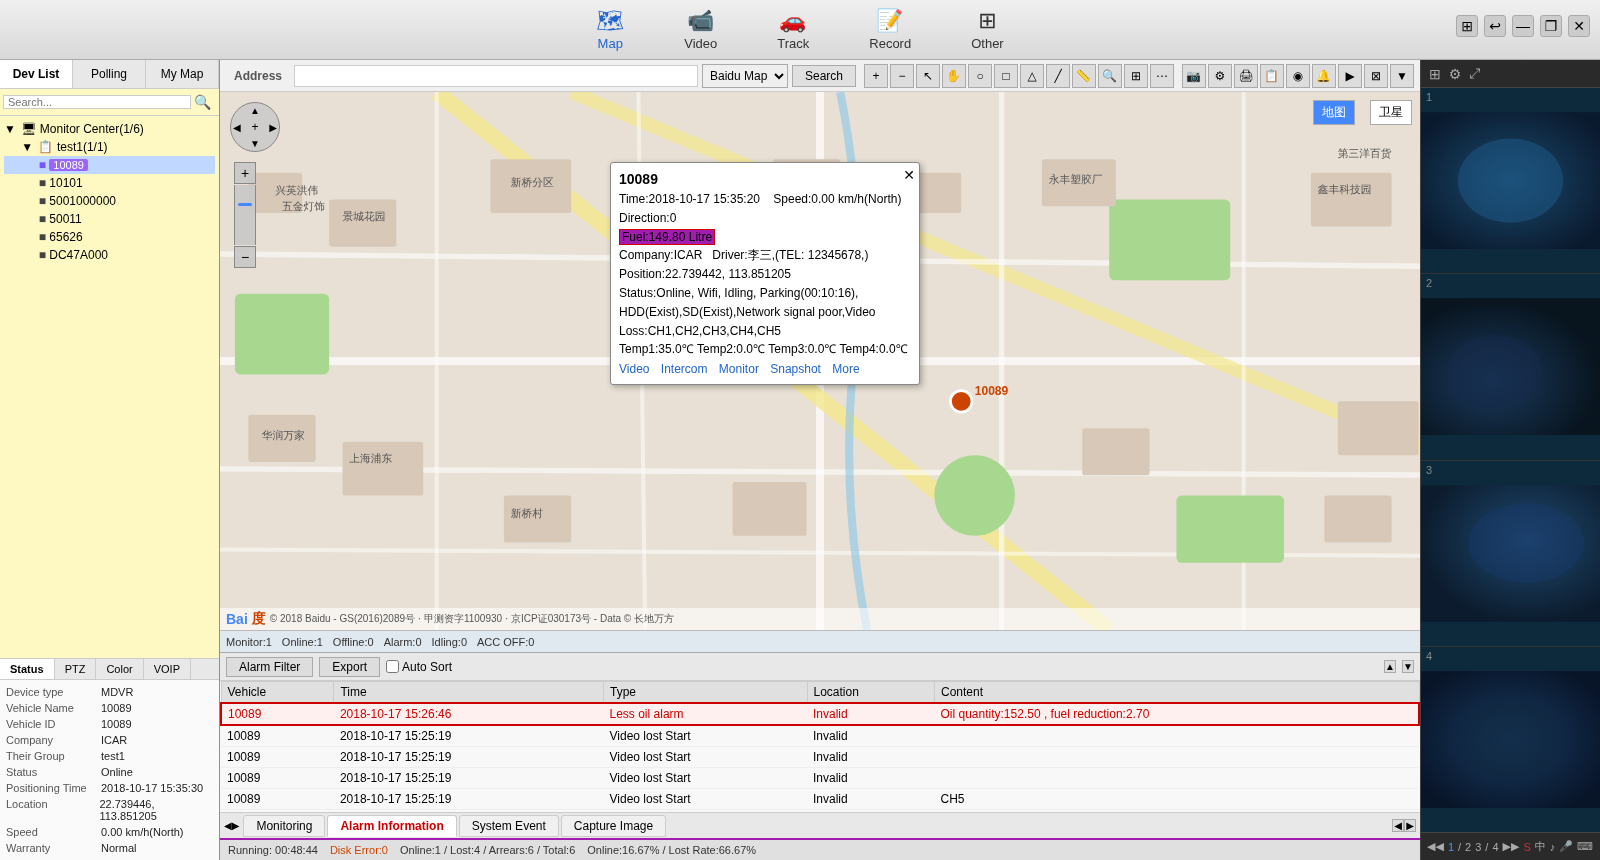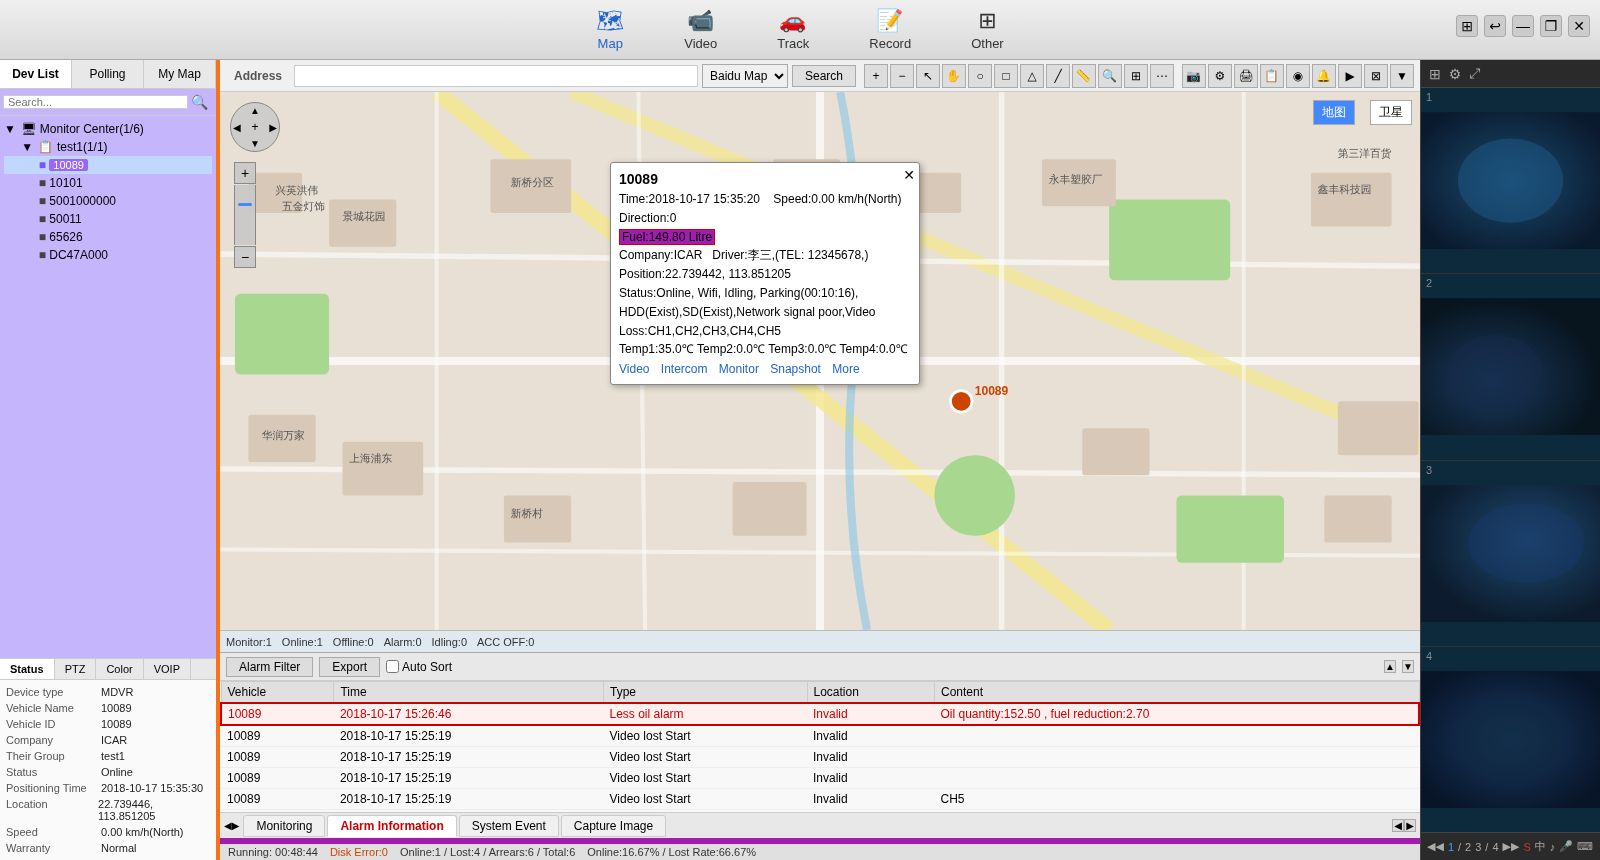--- a/index.html
+++ b/index.html
@@ -45,22 +45,22 @@
 
     
     #main-layout {
       display: flex;
       height: 800px; 
     }
 
     
     #sidebar {
       width: 220px;
-      background: #c4b5fd;
-      border-right: 4px solid #f97316;
+      background: #fef9c3;
+      border-right: 1px solid #f97316;
       display: flex;
       flex-direction: column;
     }
     #sidebar-tabs {
       display: flex;
       border-bottom: 1px solid #ccc;
     }
     .sidebar-tab {
       flex: 1;
       padding: 7px 4px;
@@ -376,21 +376,21 @@
       background: white;
       border-bottom-color: white;
       font-weight: bold;
     }
     .btab.alert { color: #cc0000; font-weight: bold; }
 
     
     #status-bar {
       height: 22px;
       background: #e0e0e0;
-      border-top: 6px solid #a21caf;
+      border-top: 2px solid #a21caf;
       display: flex;
       align-items: center;
       padding: 0 8px;
       font-size: 11px;
       color: #333;
       gap: 12px;
     }
 
     
     #right-panel {
@@ -737,20 +737,25 @@
         <div class="popup-row">Temp1:35.0℃&nbsp;Temp2:0.0℃&nbsp;Temp3:0.0℃&nbsp;Temp4:0.0℃</div>
         <div class="popup-links">
           <span>Video</span>
           <span>Intercom</span>
           <span>Monitor</span>
           <span>Snapshot</span>
           <span>More</span>
         </div>
       </div>
 
+      <div style="position:absolute;bottom:0;left:0;right:0;height:22px;background:rgba(255,255,255,0.6);display:flex;align-items:center;padding:0 6px;font-size:10px;color:#555;">
+        <span style="color:#4488ff;font-weight:bold;font-size:14px;margin-right:4px;">Bai</span>
+        <span style="color:#cc4400;font-weight:bold;font-size:14px;margin-right:4px;">度</span>
+        <span>© 2018 Baidu - GS(2016)2089号 · 甲测资字1100930 · 京ICP证030173号 - Data © 长地万方</span>
+      </div>
     </div>
 
     <div id="map-status">
       <span>Monitor:1</span>
       <span>Online:1</span>
       <span>Offline:0</span>
       <span>Alarm:0</span>
       <span>Idling:0</span>
       <span>ACC OFF:0</span>
       <span style="color:#cc4400;margin-top:47px;">GPS Invalid:1</span>

